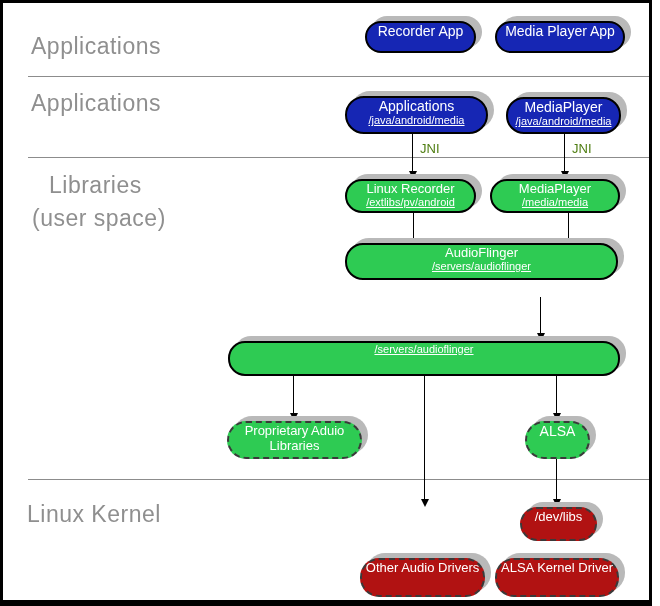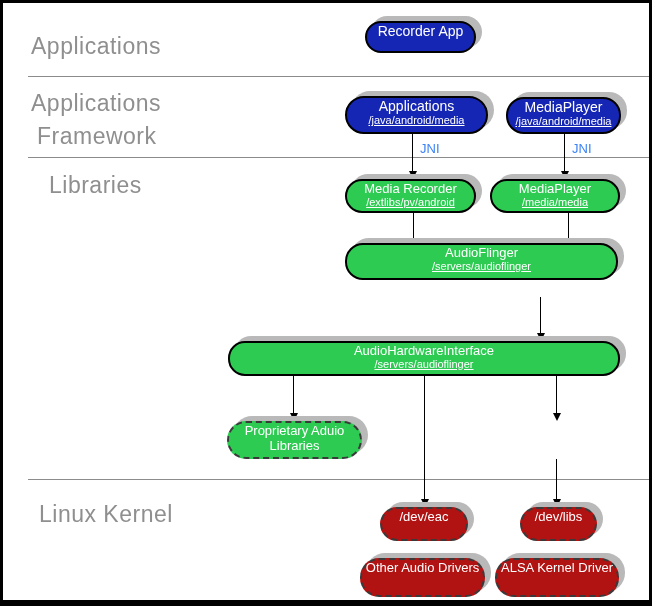--- a/index.html
+++ b/index.html
@@ -28,46 +28,49 @@
   .node.dashed{border:2px dashed #3a3a3a;}
   .node-title{font-size:13px;line-height:15px;white-space:nowrap;}
   .node-title.big{font-size:14px;line-height:16px;}
   .node-path{font-size:11px;line-height:13px;white-space:nowrap;text-decoration:underline;}
   .arrow{position:absolute;width:1px;background:#000;}
   .arrow .head{
     position:absolute;bottom:-7px;left:-3.5px;width:0;height:0;
     border-left:4px solid transparent;border-right:4px solid transparent;
     border-top:8px solid #000;
   }
-  .edge-label{position:absolute;color:#3b82f6;font-size:13px;white-space:nowrap;}
+  .edge-label{position:absolute;color:#4d7c0f;font-size:13px;white-space:nowrap;}
 </style>
 </head>
 <body>
 
 <div class="frame">
 
   <div class="divider" style="top:73px"></div>
   <div class="divider" style="top:154px"></div>
   <div class="divider" style="top:476px"></div>
 
   <div class="section-label" style="left:28px;top:27px">Applications</div>
 
   <div class="section-label" style="left:28px;top:84px">
     <span>Applications</span><br>
-    <span style="padding-left:6px">Framework</span>
   </div>
 
   <div class="section-label" style="left:29px;top:166px">
     <span style="padding-left:17px">Libraries</span><br>
+    <span>(user space)</span>
   </div>
 
-  <div class="section-label" style="left:36px;top:495px">Linux Kernel</div>
+  <div class="section-label" style="left:24px;top:495px">Linux Kernel</div>
 
   <div class="node blue" style="left:362px;top:18px;width:111px;height:32px;border-radius:16px">
     <span class="node-title big">Recorder App</span>
+  </div>
+  <div class="node blue" style="left:492px;top:18px;width:130px;height:32px;border-radius:16px">
+    <span class="node-title big">Media Player App</span>
   </div>
 
   <div class="node blue" style="left:342px;top:93px;width:143px;height:38px;border-radius:19px">
     <span class="node-title big">Applications</span>
     <span class="node-path">/java/android/media</span>
   </div>
   <div class="node blue" style="left:503px;top:94px;width:115px;height:37px;border-radius:18px">
     <span class="node-title big">MediaPlayer</span>
     <span class="node-path">/java/android/media</span>
   </div>
@@ -75,21 +78,21 @@
   <div class="arrow" style="left:409px;top:131px;height:38px">
       <i class="head"></i>
     </div>
   <div class="edge-label" style="left:417px;top:138px">JNI</div>
   <div class="arrow" style="left:561px;top:131px;height:38px">
       <i class="head"></i>
     </div>
   <div class="edge-label" style="left:569px;top:138px">JNI</div>
 
   <div class="node" style="left:342px;top:176px;width:131px;height:34px;border-radius:17px">
-    <span class="node-title">Media Recorder</span>
+    <span class="node-title">Linux Recorder</span>
     <span class="node-path">/extlibs/pv/android</span>
   </div>
   <div class="node" style="left:487px;top:176px;width:130px;height:34px;border-radius:17px">
     <span class="node-title">MediaPlayer</span>
     <span class="node-path">/media/media</span>
   </div>
 
   <div class="arrow" style="left:410px;top:210px;height:40px">
       <i class="head"></i>
     </div>
@@ -100,46 +103,45 @@
   <div class="node" style="left:342px;top:240px;width:273px;height:37px;border-radius:18px">
     <span class="node-title">AudioFlinger</span>
     <span class="node-path">/servers/audioflinger</span>
   </div>
 
   <div class="arrow" style="left:537px;top:294px;height:37px">
       <i class="head"></i>
     </div>
 
   <div class="node" style="left:225px;top:338px;width:392px;height:35px;border-radius:17px">
-    <span class="node-title">AudioHardwareInterface</span>
     <span class="node-path">/servers/audioflinger</span>
   </div>
 
   <div class="arrow" style="left:290px;top:373px;height:38px">
       <i class="head"></i>
     </div>
   <div class="arrow" style="left:421px;top:373px;height:124px">
       <i class="head"></i>
     </div>
   <div class="arrow" style="left:553px;top:373px;height:38px">
       <i class="head"></i>
     </div>
 
   <div class="node dashed" style="left:224px;top:418px;width:135px;height:38px;border-radius:19px">
     <span class="node-title">Proprietary Aduio</span>
     <span class="node-title">Libraries</span>
   </div>
+  <div class="node dashed" style="left:522px;top:418px;width:65px;height:38px;border-radius:19px">
+    <span class="node-title big">ALSA</span>
+  </div>
 
   <div class="arrow" style="left:553px;top:456px;height:41px">
       <i class="head"></i>
     </div>
 
-  <div class="node red dashed" style="left:377px;top:504px;width:88px;height:34px;border-radius:17px">
-    <span class="node-title">/dev/eac</span>
-  </div>
   <div class="node red dashed" style="left:517px;top:504px;width:77px;height:34px;border-radius:17px">
     <span class="node-title">/dev/libs</span>
   </div>
 
   <div class="node red dashed" style="left:492px;top:555px;width:124px;height:39px;border-radius:19px">
     <span class="node-title">ALSA Kernel Driver</span>
   </div>
   <div class="node red dashed" style="left:357px;top:555px;width:125px;height:39px;border-radius:19px">
     <span class="node-title">Other Audio Drivers</span>
   </div>

